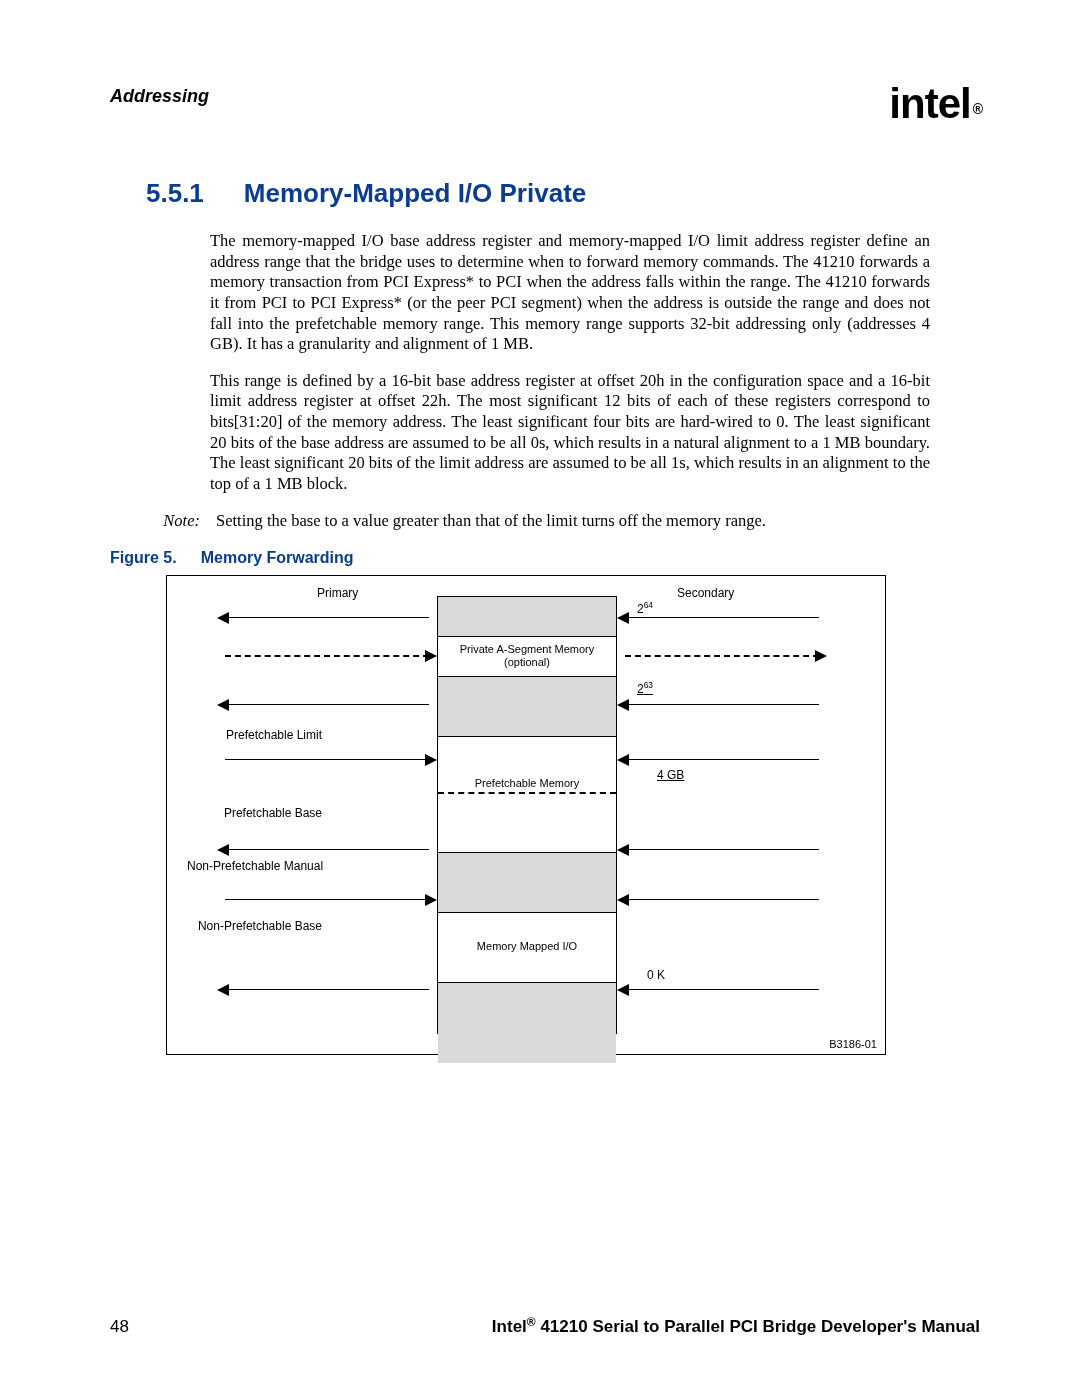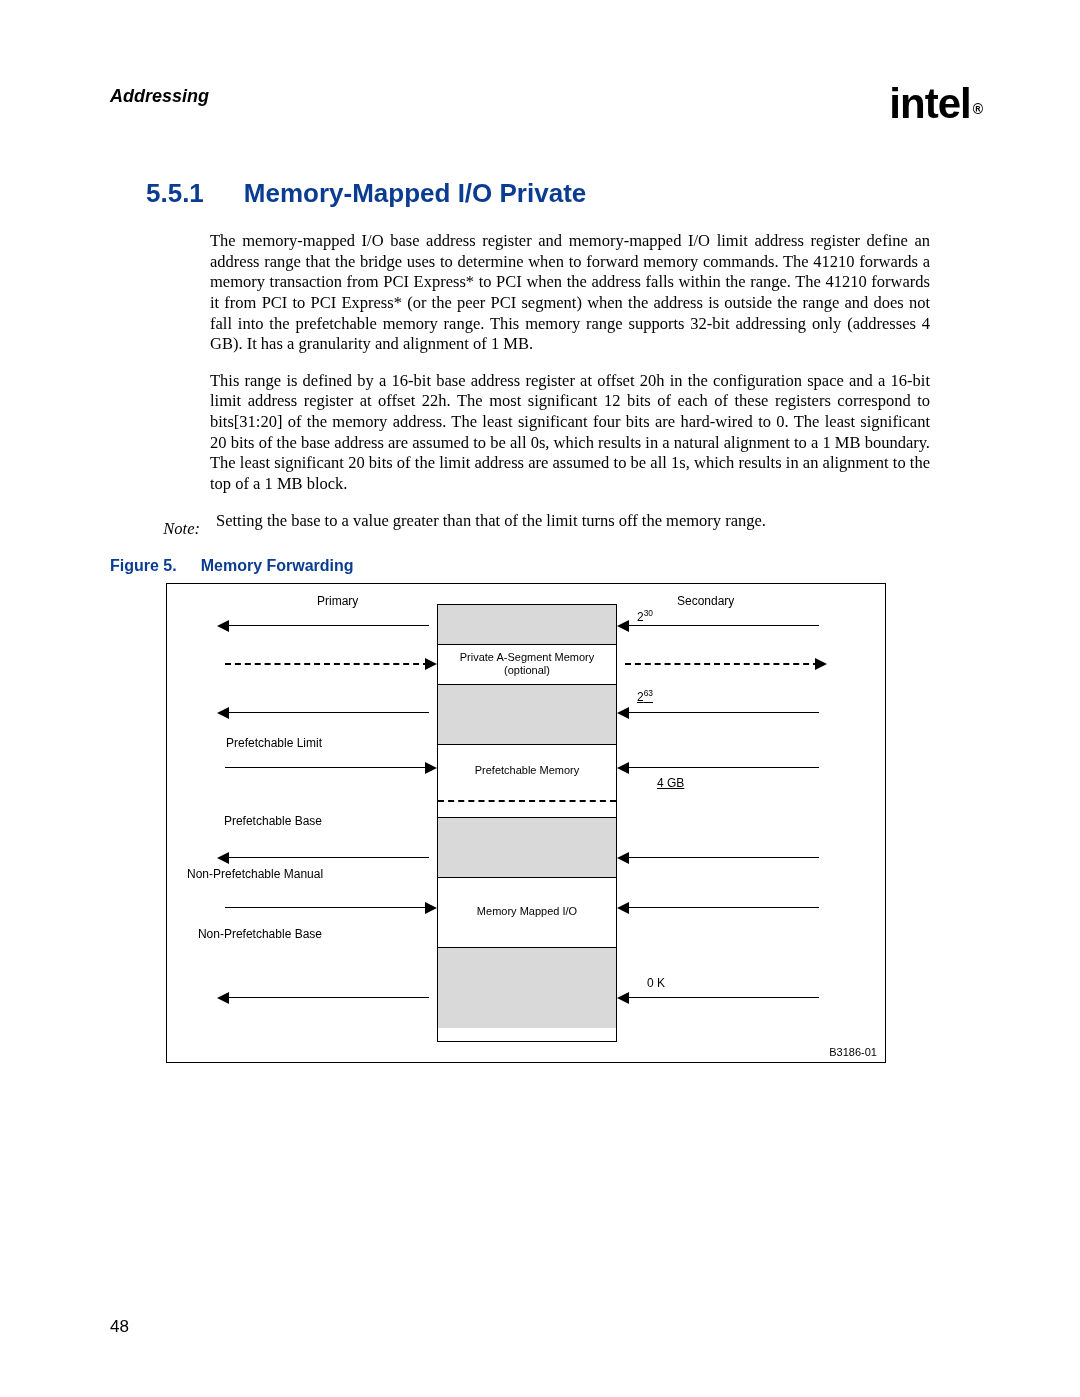--- a/index.html
+++ b/index.html
@@ -61,21 +61,20 @@
     gap: 16px;
     margin-top: 6px;
     margin-bottom: 18px;
   }
   .note-label {
     font-style: italic;
     width: 90px;
     text-align: right;
     font-size: 16.5px;
     flex-shrink: 0;
-    margin-top: 8px;
   }
   .note-text {
     font-size: 16.5px;
     flex: 1;
   }
   .figure-caption {
     display: flex;
     gap: 24px;
     font-family: Arial, Helvetica, sans-serif;
     color: #0a3d91;
@@ -207,38 +206,38 @@
   <div class="label" style="left:150px; top:10px;">Primary</div>
   <div class="label" style="left:510px; top:10px;">Secondary</div>
 
   <div class="mem-col">
     <div class="mem-seg seg-gray" style="height:40px;"></div>
     <div class="mem-seg" style="height:40px;">
       <span>Private A-Segment Memory</span>
       <span>(optional)</span>
     </div>
     <div class="mem-seg seg-gray" style="height:60px;"></div>
-    <div class="mem-seg" style="height:73px; position:relative; border-bottom:1.5px solid #000;">
+    <div class="mem-seg" style="height:116px; position:relative; border-bottom:1.5px solid #000;">
       <span style="position:relative; top:-10px;">Prefetchable Memory</span>
       <div class="dashed-divider" style="top:55px;"></div>
     </div>
     <div class="mem-seg seg-gray" style="height:60px;"></div>
     <div class="mem-seg" style="height:70px;">
       <span>Memory Mapped I/O</span>
     </div>
     <div class="mem-seg seg-gray" style="height:80px; border-bottom:none;"></div>
   </div>
 
   <div class="label" style="left:40px; top:152px; text-align:right; width:115px;">Prefetchable Limit</div>
   <div class="label" style="left:40px; top:230px; text-align:right; width:115px;">Prefetchable Base</div>
   <div class="label" style="left:20px; top:283px; text-align:right; width:135px;">Non-Prefetchable Manual</div>
   <div class="label" style="left:20px; top:343px; text-align:right; width:135px;">Non-Prefetchable Base</div>
 
   <div class="label" style="left:470px; top:24px;">
-    <span>2</span><sup>30</sup>
+    <span>2</span><sup>64</sup>
   </div>
   <div class="label" style="left:470px; top:104px;text-decoration:underline;">
     <span>2</span><sup>63</sup>
   </div>
   <div class="label" style="left:490px; top:192px;text-decoration:underline;">4 GB</div>
   <div class="label" style="left:480px; top:392px;">0 K</div>
 
   <div class="arrow left" style="left:50px; width:220px; top:38px;">
       <div class="line"></div>
       <div class="head"></div>
@@ -295,13 +294,16 @@
   <div class="arrow left" style="left:450px; width:210px; top:410px;">
       <div class="line"></div>
       <div class="head"></div>
     </div>
 
   <div class="diag-code">B3186-01</div>
 </div>
 
 <div class="footer">
   <div class="page-num">48</div>
+  <div class="doc-title">
+    <span>Intel</span><span class="reg2">®</span><span> 41210 Serial to Parallel PCI Bridge Developer's Manual</span>
+  </div>
 </div>
 
 </body></html>

